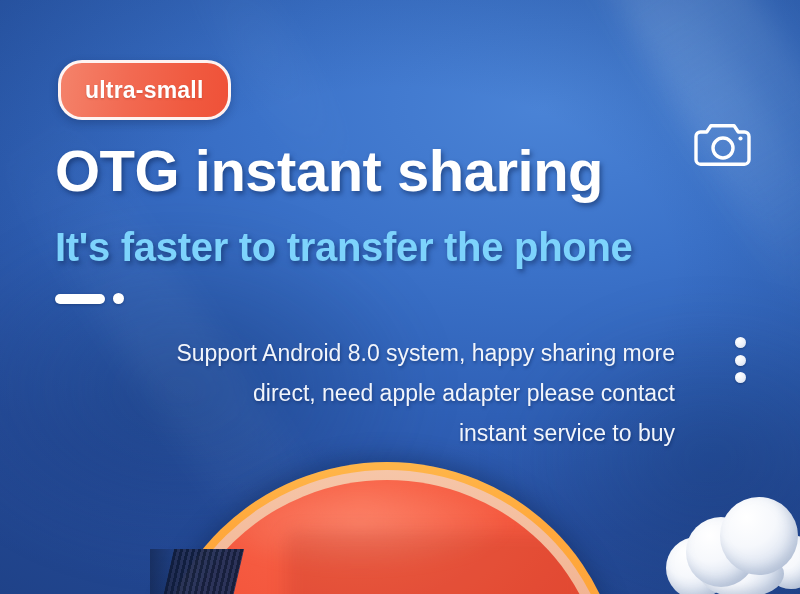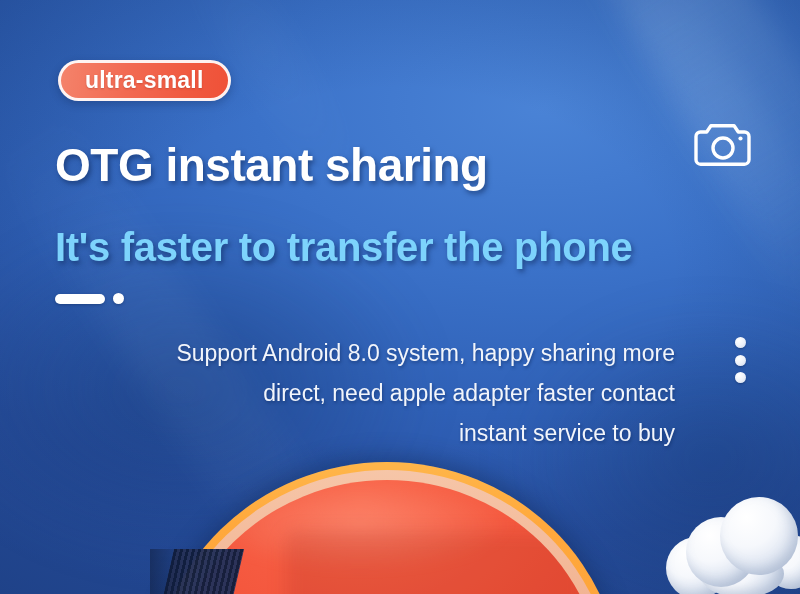--- a/index.html
+++ b/index.html
@@ -173,21 +173,21 @@
   .puff.p5 { left: 36px;  top: 58px; width: 84px; height: 46px; border-radius: 44px/26px; }
 
   
   .badge {
     position: absolute;
     left: 58px;
     top: 60px;
     display: inline-flex;
     align-items: center;
     justify-content: center;
-    height: 41px;
+    height: 60px;
     padding: 0 24px;
     border-radius: 24px;
     background: linear-gradient(100deg, #f4836b 0%, #f26a52 40%, #f05a40 75%, #ef5138 100%);
     border: 3px solid rgba(255,255,255,0.92);
     box-sizing: border-box;
     box-shadow: 0 3px 8px rgba(10,30,70,0.28);
   }
   .badge-label {
     color: #ffffff;
     font-size: 23px;
@@ -197,21 +197,21 @@
     text-shadow: 0 1px 2px rgba(140,40,25,0.35);
     white-space: nowrap;
   }
 
   
   .headline {
     position: absolute;
     left: 55px;
     top: 142px;
     color: #ffffff;
-    font-size: 46px;
+    font-size: 58px;
     font-weight: bold;
     line-height: 1;
     letter-spacing: -0.5px;
     text-shadow: 2px 3px 5px rgba(12,38,88,0.55);
     white-space: nowrap;
   }
   .subheadline {
     position: absolute;
     left: 55px;
     top: 227px;
@@ -356,21 +356,21 @@
 
   <div class="subheadline">It's faster to transfer the phone</div>
 
   <div class="divider">
     <span class="divider-bar"></span>
     <span class="divider-dot"></span>
   </div>
 
   <div class="body-copy">
     <span class="line">Support Android 8.0 system, happy sharing more</span>
-    <span class="line">direct, need apple adapter faster contact</span>
+    <span class="line">direct, need apple adapter please contact</span>
     <span class="line">instant service to buy</span>
   </div>
 
   <div class="kebab">
     <span></span>
     <span></span>
     <span></span>
   </div>
 
 </div>

